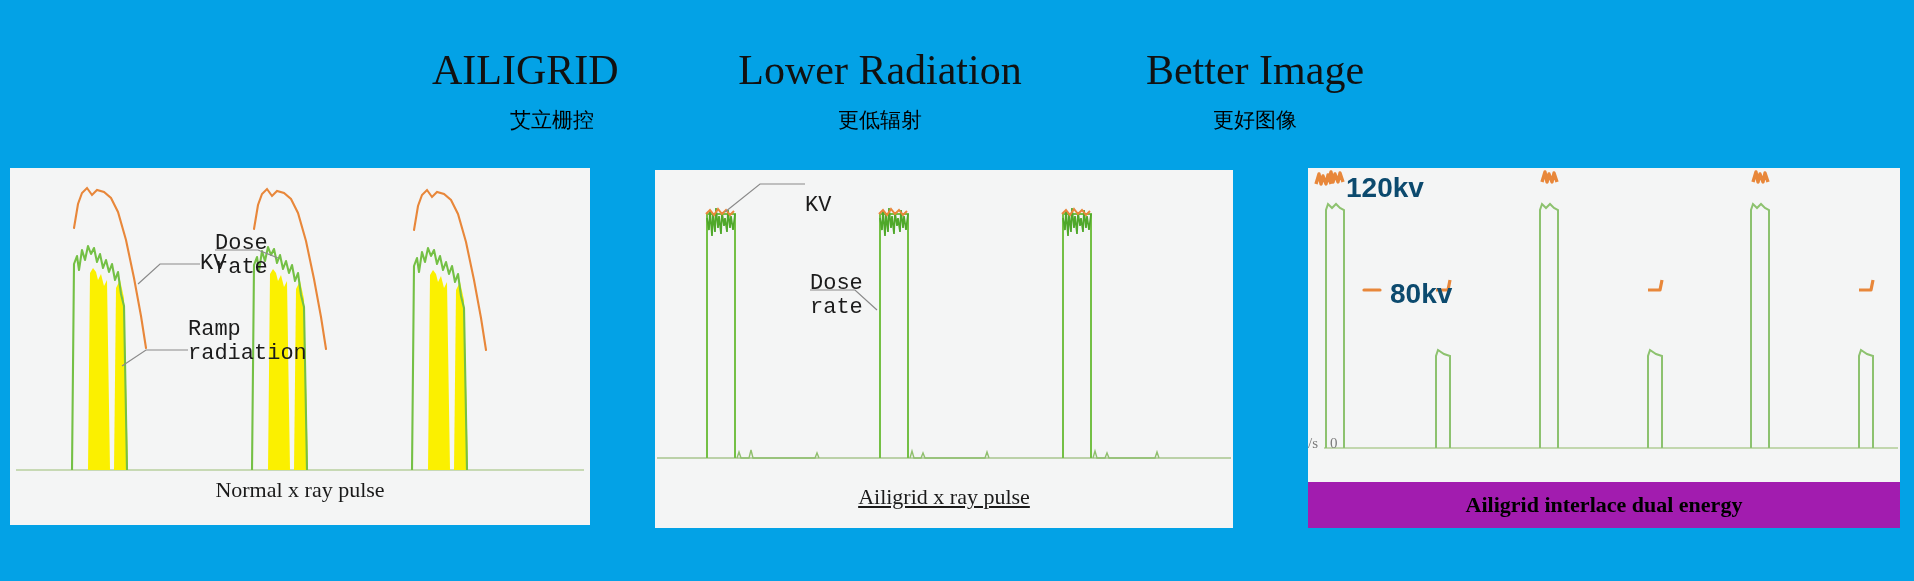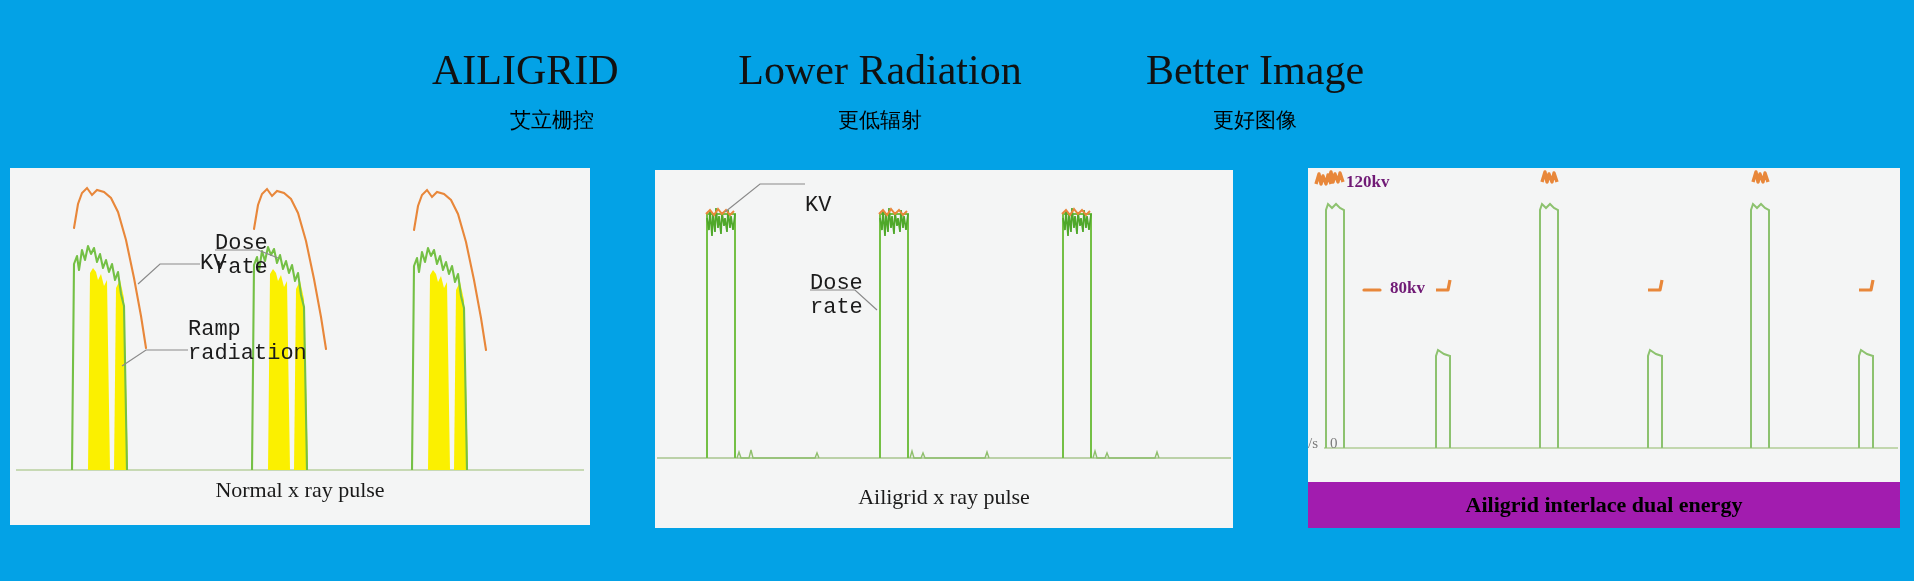--- a/index.html
+++ b/index.html
@@ -34,42 +34,42 @@
   .p1{left:10px;top:168px;width:580px;height:357px;}
   .p2{left:655px;top:170px;width:578px;height:358px;}
   .p3{left:1308px;top:168px;width:592px;height:360px;}
 
   .caption{
     position:absolute;left:0;width:100%;text-align:center;
     font-family:"Liberation Serif","DejaVu Serif",serif;
     font-size:22px;color:#1a1a1a;white-space:nowrap;
   }
   .cap1{bottom:22px;}
-  .cap2{bottom:18px;}
+  .cap2{bottom:18px;text-decoration:underline;}
 
   .capbar{
     position:absolute;left:0;bottom:0;width:100%;height:46px;
     background:#a21caf;display:flex;align-items:center;justify-content:center;
   }
   .capbar .captext{
     font-family:"Liberation Serif","DejaVu Serif",serif;
     font-weight:bold;font-size:22px;color:#000;white-space:nowrap;
   }
 
   
   .anno{
     position:absolute;
     font-family:Liberation Mono, monospace;
     font-size:22px;color:#1b1b1b;line-height:1.08;white-space:pre-line;
   }
 
   .legtext{
     position:absolute;
-    font-family:Liberation Serif, serif;
-    font-weight:bold;font-size:17px;color:#701a75;white-space:nowrap;
+    font-family:Liberation Sans, sans-serif;
+    font-weight:bold;font-size:28px;color:#0c4a6e;white-space:nowrap;
   }
   .axistext{
     position:absolute;
     font-family:"Liberation Serif","DejaVu Serif",serif;
     font-size:15px;color:#7a7a7a;white-space:nowrap;
   }
 </style>
 </head>
 <body>
 

